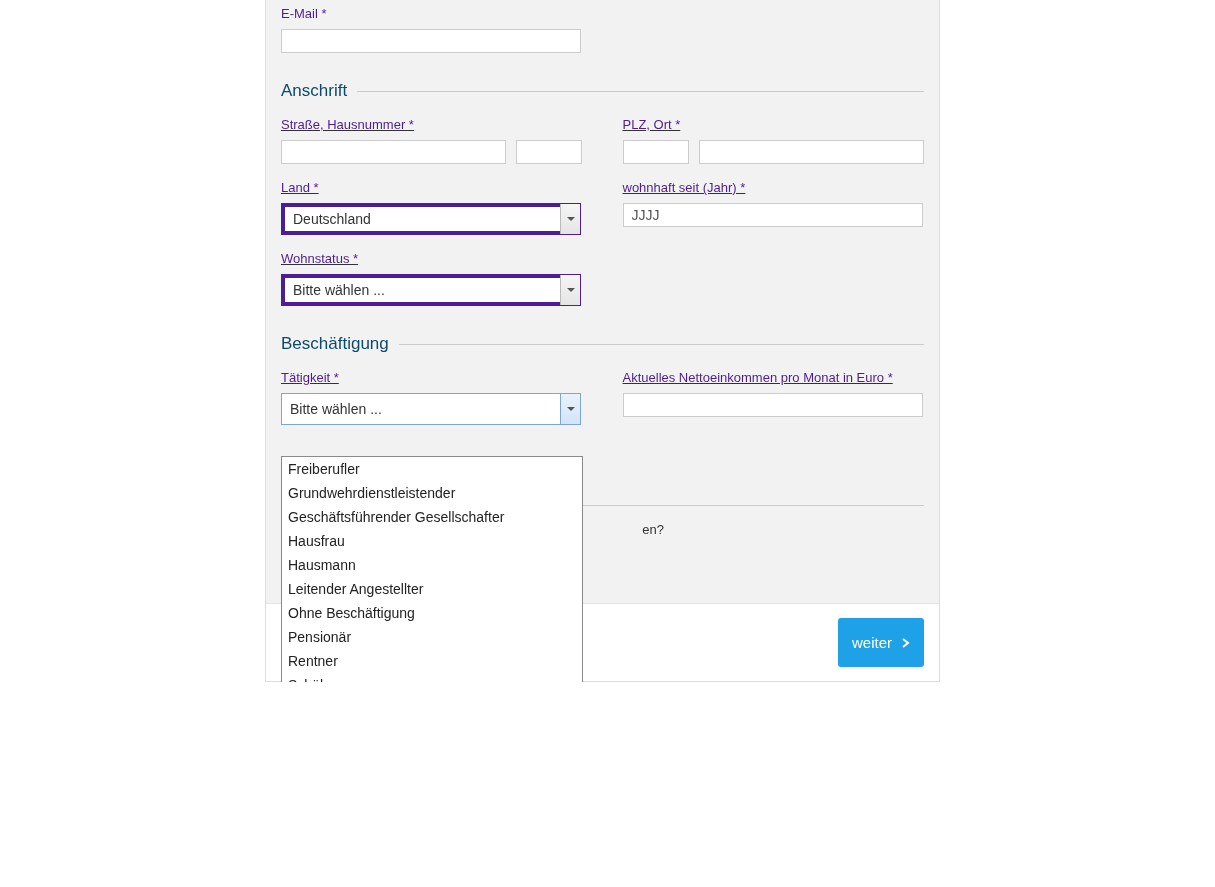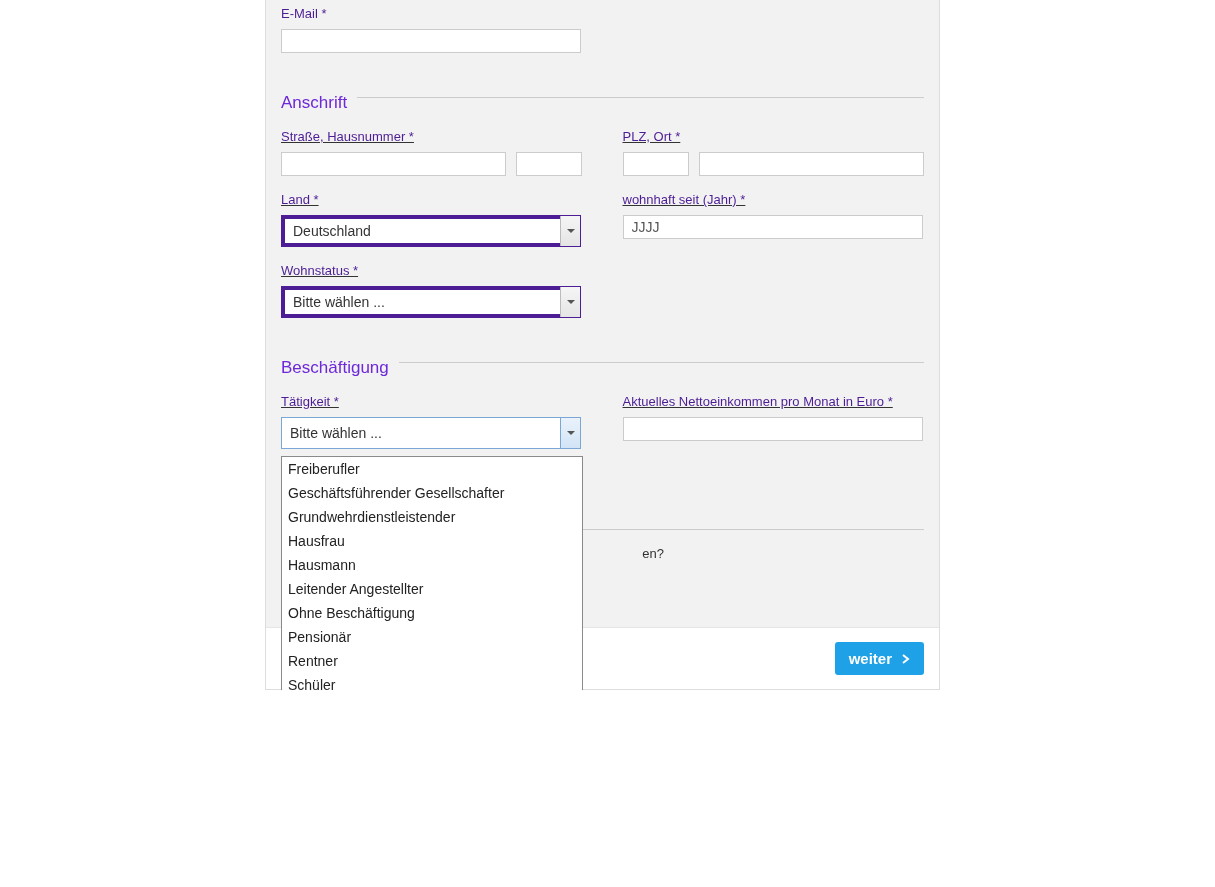--- a/index.html
+++ b/index.html
@@ -70,22 +70,21 @@
   .section-header {
     display: flex;
     align-items: center;
     gap: 10px;
     margin-top: 18px;
     margin-bottom: 10px;
   }
   .section-title {
     font-size: 17px;
     font-weight: normal;
-    color: #6d28d9;
-    margin-top: 12px;
+    color: #0c4a6e;
   }
   .section-line {
     flex: 1;
     height: 1px;
     background: #ccc;
   }
   .dropdown {
     position: absolute;
     left: 15px;
     width: 302px;
@@ -120,23 +119,23 @@
     padding: 14px 15px;
     display: flex;
     justify-content: flex-end;
     border-top: 1px solid #e5e5e5;
   }
   .btn-primary {
     background: #1ea1e6;
     color: #fff;
     border: none;
     border-radius: 3px;
-    padding: 8px 14px;
+    padding: 16px 14px;
     font-size: 15px;
-    font-weight: bold;
+    font-weight: normal;
     display: flex;
     align-items: center;
     gap: 10px;
     cursor: pointer;
   }
   .btn-primary svg { width: 8px; height: 10px; }
   .input-short { width: 66px; }
   .input-street { width: 225px; }
   .input-plz { width: 66px; }
   .input-ort { width: 225px; }
@@ -246,22 +245,22 @@
     <div class="col">
       <div class="field-group">
         <label class="field-label">Aktuelles Nettoeinkommen pro Monat in Euro *</label>
         <input type="text" class="text-input input-year" style="">
       </div>
     </div>
   </div>
 
   <div class="dropdown" id="activity-dropdown">
       <div class="dropdown-item">Freiberufler</div>
+      <div class="dropdown-item">Grundwehrdienstleistender</div>
       <div class="dropdown-item">Geschäftsführender Gesellschafter</div>
-      <div class="dropdown-item">Grundwehrdienstleistender</div>
       <div class="dropdown-item">Hausfrau</div>
       <div class="dropdown-item">Hausmann</div>
       <div class="dropdown-item">Leitender Angestellter</div>
       <div class="dropdown-item">Ohne Beschäftigung</div>
       <div class="dropdown-item">Pensionär</div>
       <div class="dropdown-item">Rentner</div>
       <div class="dropdown-item">Schüler</div>
       <div class="dropdown-item highlight">Sonstiger Selbständiger</div>
       <div class="dropdown-item">Student</div>
       <div class="dropdown-item">Zivildienstleistender</div>

